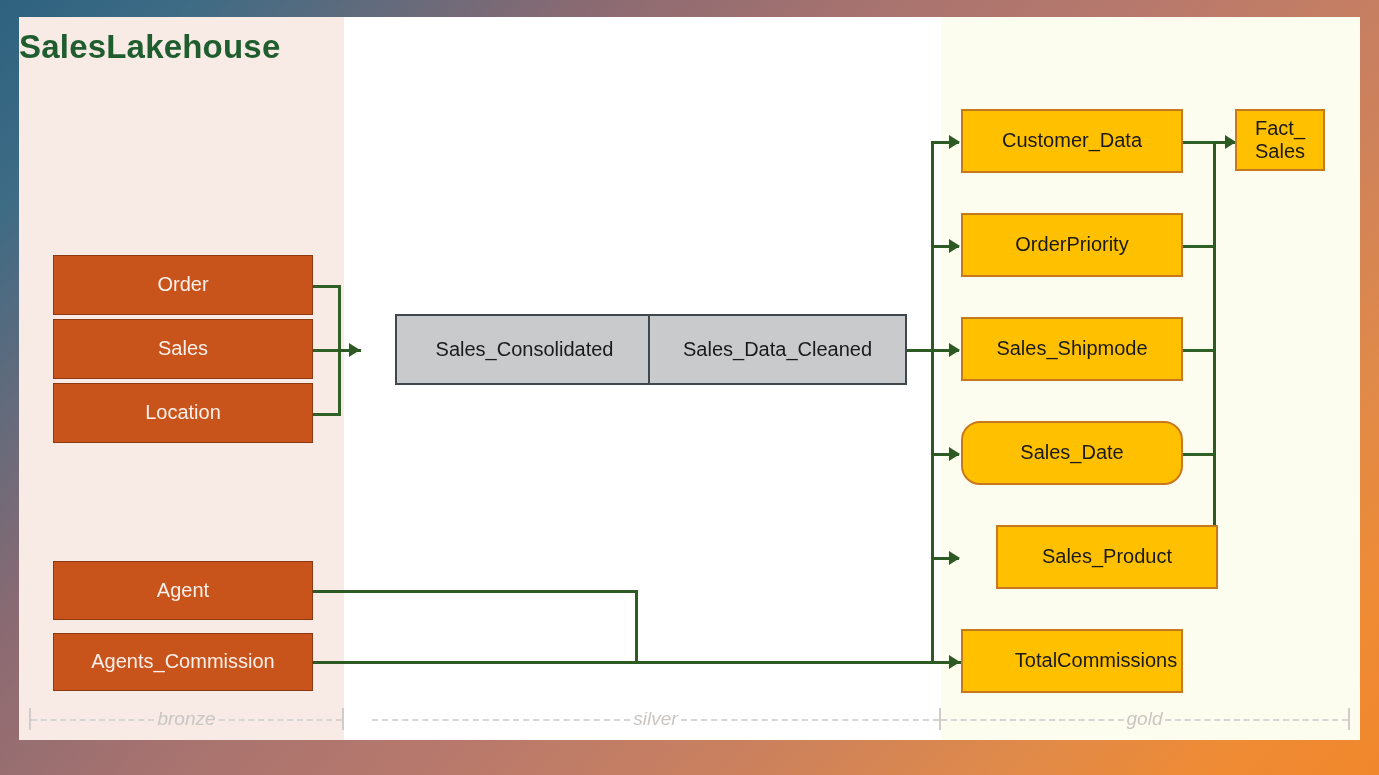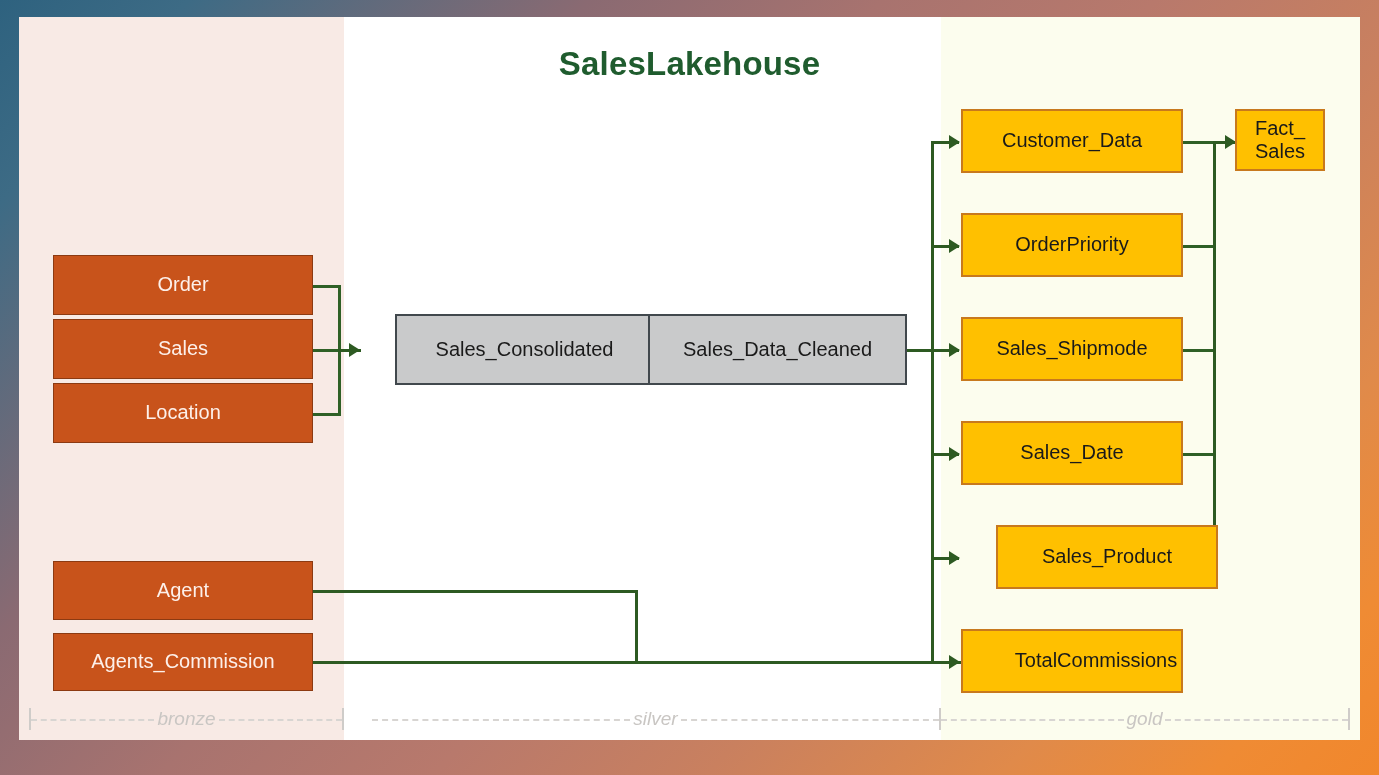--- a/index.html
+++ b/index.html
@@ -41,23 +41,22 @@
 
   
   .zone { position: absolute; top: 0; height: 723px; }
   #zone-bronze { left: 0px;   width: 325px; background: #f8eae5; }
   #zone-silver { left: 325px; width: 597px; background: #ffffff; }
   #zone-gold   { left: 922px; width: 419px; background: #fcfdee; }
 
   
   #title {
     position: absolute;
-    left: 0; top: 28px;
+    left: 0; top: 11px;
     width: 1341px;
-    text-align: center;
     font-size: 33px;
     font-weight: bold;
     color: #1f5c2e;
     letter-spacing: .2px;
   }
 
   
   .node {
     position: absolute;
     display: flex;
@@ -210,21 +209,21 @@
 
     <div class="node gold" style="left:942px; top:92px; width:222px; height:64px;">
       <span>Customer_Data</span>
     </div>
     <div class="node gold" style="left:942px; top:196px; width:222px; height:64px;text-align:center;">
       <span>OrderPriority</span>
     </div>
     <div class="node gold" style="left:942px; top:300px; width:222px; height:64px;">
       <span>Sales_Shipmode</span>
     </div>
-    <div class="node gold" style="left:942px; top:404px; width:222px; height:64px;">
+    <div class="node gold" style="left:942px; top:404px; width:222px; height:64px;border-radius:19px;">
       <span>Sales_Date</span>
     </div>
     <div class="node gold" style="left:942px; top:508px; width:222px; height:64px;margin-left:35px;">
       <span>Sales_Product</span>
     </div>
     <div class="node gold" style="left:942px; top:612px; width:222px; height:64px; flex-direction:row;padding-left:48px;">
       <span>Total</span>
       <span>Commissions</span>
     </div>
     <div class="node gold" style="left:1216px; top:92px; width:90px; height:62px; flex-direction:column;">

